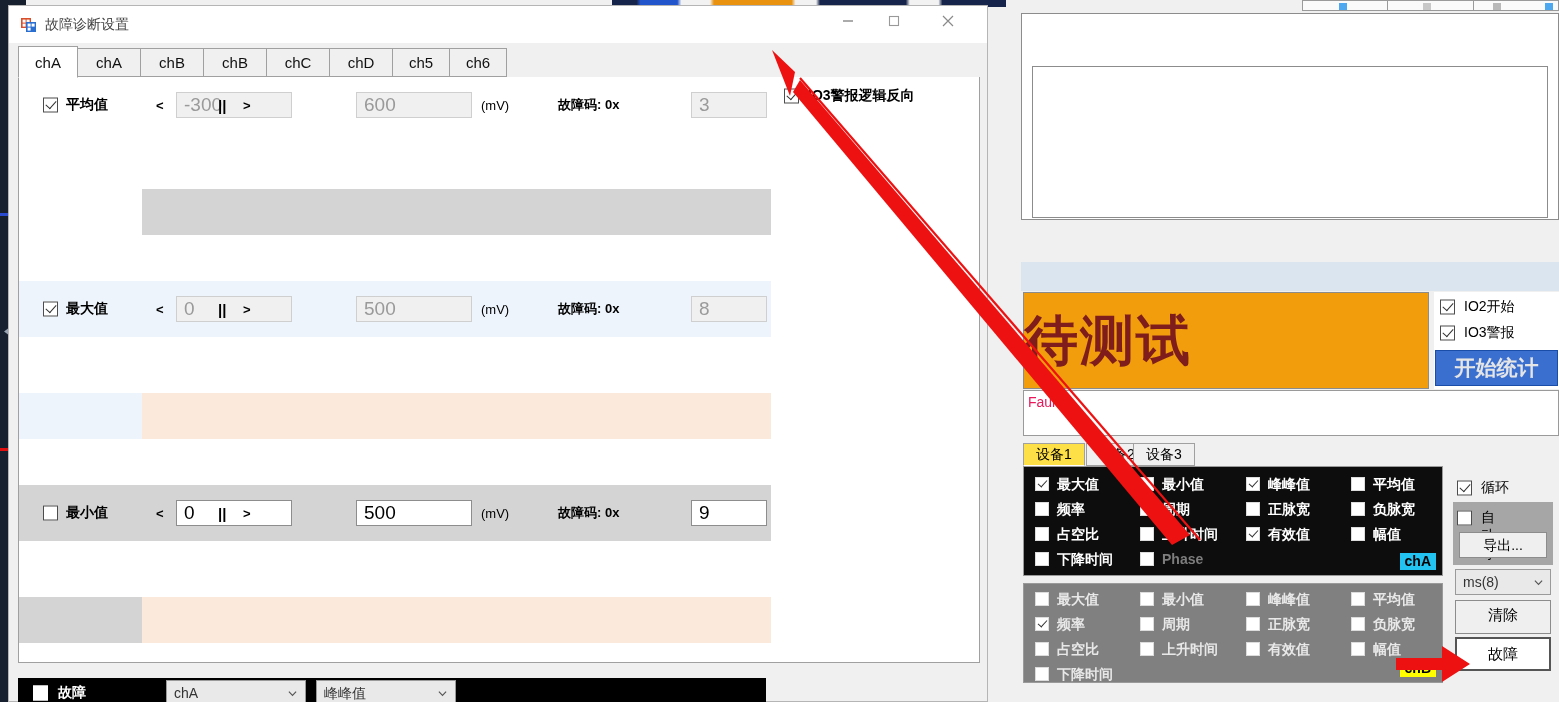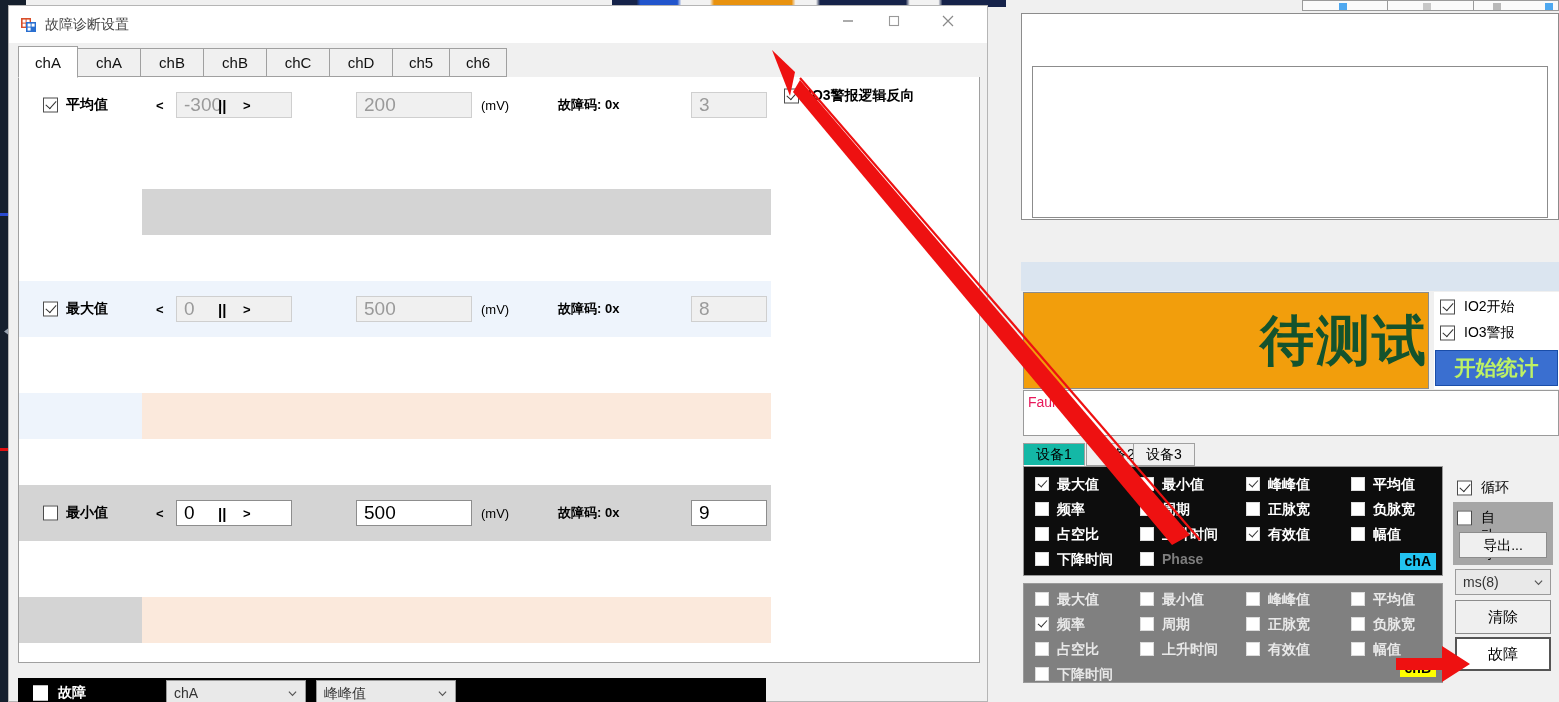--- a/index.html
+++ b/index.html
@@ -88,37 +88,37 @@
   #ra-toolbar .tdiv{position:absolute;top:0;bottom:0;width:1px;background:#9a9a9a;}
   #ra-toolbar .tico{position:absolute;top:2px;width:8px;height:7px;background:#4ea8f0;}
   #ra-outer{position:absolute;left:15px;top:13px;width:538px;height:207px;
       background:#fff;border:1px solid #8c8c8c;box-sizing:border-box;}
   #ra-inner{position:absolute;left:10px;top:52px;width:516px;height:152px;
       background:#fff;border:1px solid #8c8c8c;box-sizing:border-box;}
   #ra-bluebar{position:absolute;left:15px;top:262px;width:538px;height:29px;background:#dbe5f0;}
   #ra-status{position:absolute;left:17px;top:292px;width:406px;height:97px;
       background:#f29e0c;border:1px solid #8c8c8c;box-sizing:border-box;}
   #ra-status .stxt{position:absolute;left:0;right:0;top:50%;transform:translateY(-50%);
-      text-align:right;font-size:54px;font-weight:bold;color:#14532d;letter-spacing:2px;}
+      text-align:left;font-size:54px;font-weight:bold;color:#7f1d1d;letter-spacing:2px;}
   #ra-iowrap{position:absolute;left:428px;top:292px;width:125px;height:97px;background:#fff;}
   .io-item{position:absolute;left:6px;height:18px;}
   .io-item .cb{left:0;}
   .io-item .lbl{position:absolute;left:24px;top:0;font-size:14px;white-space:nowrap;}
   #ra-startbtn{position:absolute;left:1px;top:58px;width:123px;height:36px;
       background:#3a6fd0;border:1px solid #1a4da8;box-sizing:border-box;
-      color:#bef264;font-size:21px;font-weight:bold;text-align:center;line-height:34px;}
+      color:#e5e5e5;font-size:21px;font-weight:bold;text-align:center;line-height:34px;}
   #ra-fault{position:absolute;left:17px;top:390px;width:536px;height:46px;
       background:#fff;border:1px solid #9a9a9a;box-sizing:border-box;}
   #ra-fault .ftxt{position:absolute;left:4px;top:3px;font-size:14px;color:#e8185a;}
 
   
   #dev-tabstrip{position:absolute;left:17px;top:443px;width:420px;height:23px;}
   .dtab{position:absolute;top:0;height:23px;box-sizing:border-box;border:1px solid #a0a0a0;
       background:#f0f0f0;font-size:14px;text-align:center;line-height:21px;}
-  .dtab.active{background:#14b8a6;border-bottom:1px solid #fff;}
+  .dtab.active{background:#fde047;border-bottom:1px solid #fff;}
   .panel-chk{position:absolute;box-sizing:border-box;
       border:1px solid #dcdcdc;background:#fff;width:14px;height:14px;}
   .panel-chk.on:after{content:"";position:absolute;left:4px;top:0px;width:4px;height:8px;
       border:solid #333;border-width:0 1.5px 1.5px 0;transform:rotate(42deg);}
   #dev-panel-a{position:absolute;left:17px;top:466px;width:420px;height:110px;
       background:#0d0d0d;border:1px solid #9a9a9a;box-sizing:border-box;}
   #dev-panel-b{position:absolute;left:17px;top:583px;width:420px;height:100px;
       background:#808080;border:1px solid #9a9a9a;box-sizing:border-box;}
   .ck{position:absolute;height:16px;}
   .ck .lbl{position:absolute;left:22px;top:-1px;font-size:14px;font-weight:bold;white-space:nowrap;}
@@ -138,21 +138,21 @@
   #sc-exportbtn{position:absolute;left:6px;top:30px;width:88px;height:26px;
       background:#efefef;border:1px solid #8c8c8c;box-sizing:border-box;
       text-align:center;line-height:24px;font-size:14px;}
   #sc-unit{position:absolute;left:2px;top:92px;width:96px;height:26px;
       background:#e9e9e9;border:1px solid #9a9a9a;box-sizing:border-box;
       font-size:14px;line-height:24px;padding-left:7px;color:#333;}
   #sc-unit .chev{position:absolute;right:7px;top:8px;width:9px;height:9px;}
   .sc-btn{position:absolute;left:2px;width:96px;height:34px;background:#efefef;
       border:1px solid #8c8c8c;box-sizing:border-box;
       text-align:center;line-height:32px;font-size:15px;}
-  #sc-clear{top:123px;}
+  #sc-clear{top:123px;font-family:Liberation Mono, monospace;}
   #sc-fault{top:160px;background:#fff;border:2px solid #555;line-height:30px;}
 
   
   #arrows{position:absolute;left:0;top:0;width:1559px;height:702px;pointer-events:none;}
 </style>
 </head>
 <body>
 
 <div id="bg-root">
   <div id="bg-topstrip"></div>
@@ -399,21 +399,21 @@
       <div class="tab" style="left: 431px; width: 58px;">ch6</div>
     </div>
   <div id="tabpage">
       <div class="row row-main" style="top: 0px; background: rgb(255, 255, 255);">
         <span class="cb on"></span>
         <span class="rlabel">平均值</span>
         <span class="op op-lt">&lt;</span>
         <span class="tb tb-lo ro">-300</span>
         <span class="op op-or">||</span>
         <span class="op op-gt">&gt;</span>
-        <span class="tb tb-hi ro">200</span>
+        <span class="tb tb-hi ro">600</span>
         <span class="unit">(mV)</span>
         <span class="fcode">故障码: 0x</span>
         <span class="tb tb-code ro">3</span>
       </div>
       <div class="row row-bar" style="top: 56px; background: rgb(255, 255, 255);">
         <div class="bar-inner" style="background: rgb(212, 212, 212);"></div>
       </div>
       <div class="row row-main" style="top: 102px; background: rgb(238, 244, 252);">
         <span class="cb on"></span>
         <span class="rlabel">最大值</span>

